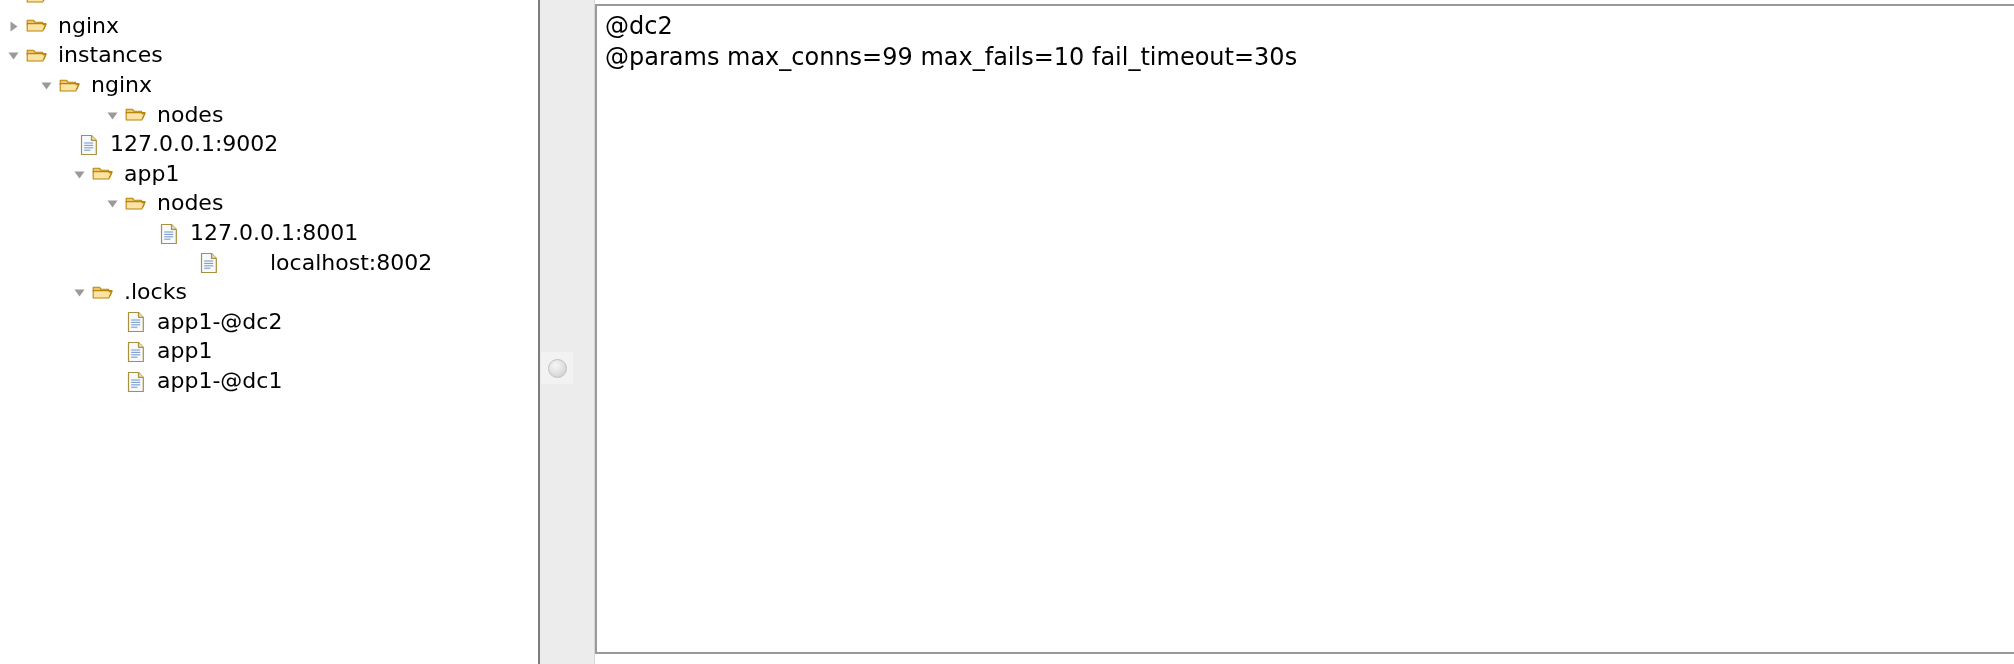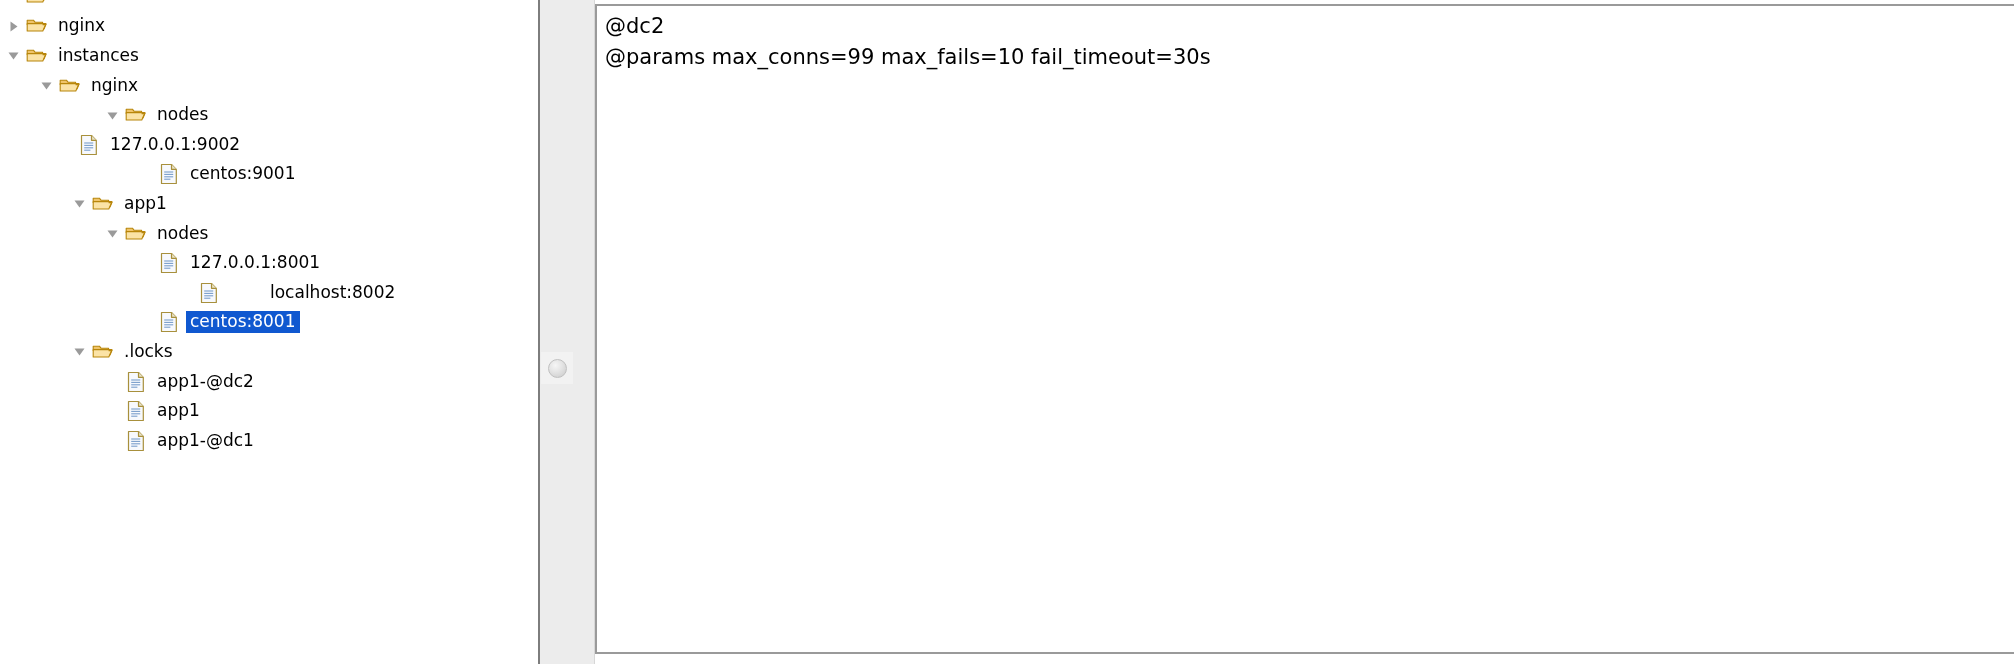--- a/index.html
+++ b/index.html
@@ -33,21 +33,21 @@
     flex:0 0 22px;
   }
   .twisty svg{display:block;}
   .icon{
     width:26px;height:29.6px;
     display:flex;align-items:center;justify-content:center;
     flex:0 0 26px;
   }
   .icon svg{display:block;}
   .label{
-    font-size:17px;
+    font-size:22px;
     color:#000000;
     line-height:1;
     padding:2px 4px 3px 4px;
     margin-left:4px;
     letter-spacing:0px;
   }
   .row.selected .label{
     background:#1058d0;
     color:#ffffff;
   }
@@ -95,21 +95,21 @@
     left:0px;top:4px;right:0px;bottom:10px;
     background:#ffffff;
     border-left:2px solid #9a9a9a;
     border-top:2px solid #9a9a9a;
     border-bottom:2px solid #9a9a9a;
     box-sizing:border-box;
     overflow:hidden;
   }
   .editor-text{
     padding:5px 0 0 8px;
-    font-size:21px;
+    font-size:24px;
     line-height:31px;
     color:#000000;
     font-family:"DejaVu Sans","Liberation Sans",sans-serif;
     white-space:pre;
   }
   .editor-line{display:block;height:31px;}
 </style>
 </head>
 <body>
 
@@ -196,113 +196,81 @@
               <g stroke="#7a9ecb" stroke-width="1.1">
                 <line x1="4.2" y1="9.0" x2="13.2" y2="9.0"></line>
                 <line x1="4.2" y1="11.4" x2="13.2" y2="11.4"></line>
                 <line x1="4.2" y1="13.8" x2="13.2" y2="13.8"></line>
                 <line x1="4.2" y1="16.2" x2="10.4" y2="16.2"></line>
               </g>
             </svg>
           </span>
           <span class="label">127.0.0.1:9002</span>
         </div>
+        <div class="row" style="padding-left: 68px;">
+          <span class="twisty">
+            <svg width="15" height="15" viewBox="0 0 15 15" aria-hidden="true">
+              <polygon points="2.5,4.5 12.5,4.5 7.5,11.5" fill="#9a9a9a"></polygon>
+            </svg>
+          </span>
+          <span class="icon">
+            <svg width="22" height="20" viewBox="0 0 22 20" aria-hidden="true">
+              <path d="M1.2 4.2 h6.2 l1.6 2.0 h7.6 v2.2 h-15.4 z" fill="#f0c46a" stroke="#b8860b" stroke-width="1.1" stroke-linejoin="round"></path>
+              <path d="M1.2 7.6 h15.2 l3.6 0 -3.2 7.4 h-15.6 z" fill="#fbe3a6" stroke="#b8860b" stroke-width="1.1" stroke-linejoin="round"></path>
+              <path d="M16.6 8.6 l3.3 0 -2.0 4.6" fill="none" stroke="#b8860b" stroke-width="1.1"></path>
+            </svg>
+          </span>
+          <span class="label">app1</span>
+        </div>
+        <div class="row" style="padding-left: 101px;">
+          <span class="twisty">
+            <svg width="15" height="15" viewBox="0 0 15 15" aria-hidden="true">
+              <polygon points="2.5,4.5 12.5,4.5 7.5,11.5" fill="#9a9a9a"></polygon>
+            </svg>
+          </span>
+          <span class="icon">
+            <svg width="22" height="20" viewBox="0 0 22 20" aria-hidden="true">
+              <path d="M1.2 4.2 h6.2 l1.6 2.0 h7.6 v2.2 h-15.4 z" fill="#f0c46a" stroke="#b8860b" stroke-width="1.1" stroke-linejoin="round"></path>
+              <path d="M1.2 7.6 h15.2 l3.6 0 -3.2 7.4 h-15.6 z" fill="#fbe3a6" stroke="#b8860b" stroke-width="1.1" stroke-linejoin="round"></path>
+              <path d="M16.6 8.6 l3.3 0 -2.0 4.6" fill="none" stroke="#b8860b" stroke-width="1.1"></path>
+            </svg>
+          </span>
+          <span class="label">nodes</span>
+        </div>
         <div class="row" style="padding-left: 134px;">
           <span class="twisty"></span>
           <span class="icon">
             <svg width="18" height="22" viewBox="0 0 18 22" aria-hidden="true">
               <path d="M1.5 1.5 h10.0 l4.8 4.8 v14.2 h-14.8 z" fill="#f7f9fd" stroke="#a8903c" stroke-width="1.2" stroke-linejoin="round"></path>
               <path d="M11.5 1.5 v4.8 h4.8" fill="#e8e2c8" stroke="#a8903c" stroke-width="1.2" stroke-linejoin="round"></path>
               <g stroke="#7a9ecb" stroke-width="1.1">
                 <line x1="4.2" y1="9.0" x2="13.2" y2="9.0"></line>
                 <line x1="4.2" y1="11.4" x2="13.2" y2="11.4"></line>
                 <line x1="4.2" y1="13.8" x2="13.2" y2="13.8"></line>
                 <line x1="4.2" y1="16.2" x2="10.4" y2="16.2"></line>
               </g>
             </svg>
           </span>
-          <span class="label">centos:9001</span>
-        </div>
-        <div class="row" style="padding-left: 68px;">
-          <span class="twisty">
-            <svg width="15" height="15" viewBox="0 0 15 15" aria-hidden="true">
-              <polygon points="2.5,4.5 12.5,4.5 7.5,11.5" fill="#9a9a9a"></polygon>
-            </svg>
-          </span>
-          <span class="icon">
-            <svg width="22" height="20" viewBox="0 0 22 20" aria-hidden="true">
-              <path d="M1.2 4.2 h6.2 l1.6 2.0 h7.6 v2.2 h-15.4 z" fill="#f0c46a" stroke="#b8860b" stroke-width="1.1" stroke-linejoin="round"></path>
-              <path d="M1.2 7.6 h15.2 l3.6 0 -3.2 7.4 h-15.6 z" fill="#fbe3a6" stroke="#b8860b" stroke-width="1.1" stroke-linejoin="round"></path>
-              <path d="M16.6 8.6 l3.3 0 -2.0 4.6" fill="none" stroke="#b8860b" stroke-width="1.1"></path>
-            </svg>
-          </span>
-          <span class="label">app1</span>
-        </div>
-        <div class="row" style="padding-left: 101px;">
-          <span class="twisty">
-            <svg width="15" height="15" viewBox="0 0 15 15" aria-hidden="true">
-              <polygon points="2.5,4.5 12.5,4.5 7.5,11.5" fill="#9a9a9a"></polygon>
-            </svg>
-          </span>
-          <span class="icon">
-            <svg width="22" height="20" viewBox="0 0 22 20" aria-hidden="true">
-              <path d="M1.2 4.2 h6.2 l1.6 2.0 h7.6 v2.2 h-15.4 z" fill="#f0c46a" stroke="#b8860b" stroke-width="1.1" stroke-linejoin="round"></path>
-              <path d="M1.2 7.6 h15.2 l3.6 0 -3.2 7.4 h-15.6 z" fill="#fbe3a6" stroke="#b8860b" stroke-width="1.1" stroke-linejoin="round"></path>
-              <path d="M16.6 8.6 l3.3 0 -2.0 4.6" fill="none" stroke="#b8860b" stroke-width="1.1"></path>
-            </svg>
-          </span>
-          <span class="label">nodes</span>
-        </div>
-        <div class="row" style="padding-left: 134px;">
-          <span class="twisty"></span>
-          <span class="icon">
-            <svg width="18" height="22" viewBox="0 0 18 22" aria-hidden="true">
-              <path d="M1.5 1.5 h10.0 l4.8 4.8 v14.2 h-14.8 z" fill="#f7f9fd" stroke="#a8903c" stroke-width="1.2" stroke-linejoin="round"></path>
-              <path d="M11.5 1.5 v4.8 h4.8" fill="#e8e2c8" stroke="#a8903c" stroke-width="1.2" stroke-linejoin="round"></path>
-              <g stroke="#7a9ecb" stroke-width="1.1">
-                <line x1="4.2" y1="9.0" x2="13.2" y2="9.0"></line>
-                <line x1="4.2" y1="11.4" x2="13.2" y2="11.4"></line>
-                <line x1="4.2" y1="13.8" x2="13.2" y2="13.8"></line>
-                <line x1="4.2" y1="16.2" x2="10.4" y2="16.2"></line>
-              </g>
-            </svg>
-          </span>
           <span class="label">127.0.0.1:8001</span>
         </div>
         <div class="row" style="padding-left: 134px; gap: 40px;">
           <span class="twisty"></span>
           <span class="icon">
             <svg width="18" height="22" viewBox="0 0 18 22" aria-hidden="true">
               <path d="M1.5 1.5 h10.0 l4.8 4.8 v14.2 h-14.8 z" fill="#f7f9fd" stroke="#a8903c" stroke-width="1.2" stroke-linejoin="round"></path>
               <path d="M11.5 1.5 v4.8 h4.8" fill="#e8e2c8" stroke="#a8903c" stroke-width="1.2" stroke-linejoin="round"></path>
               <g stroke="#7a9ecb" stroke-width="1.1">
                 <line x1="4.2" y1="9.0" x2="13.2" y2="9.0"></line>
                 <line x1="4.2" y1="11.4" x2="13.2" y2="11.4"></line>
                 <line x1="4.2" y1="13.8" x2="13.2" y2="13.8"></line>
                 <line x1="4.2" y1="16.2" x2="10.4" y2="16.2"></line>
               </g>
             </svg>
           </span>
           <span class="label">localhost:8002</span>
-        </div>
-        <div class="row selected" style="padding-left: 134px;">
-          <span class="twisty"></span>
-          <span class="icon">
-            <svg width="18" height="22" viewBox="0 0 18 22" aria-hidden="true">
-              <path d="M1.5 1.5 h10.0 l4.8 4.8 v14.2 h-14.8 z" fill="#f7f9fd" stroke="#a8903c" stroke-width="1.2" stroke-linejoin="round"></path>
-              <path d="M11.5 1.5 v4.8 h4.8" fill="#e8e2c8" stroke="#a8903c" stroke-width="1.2" stroke-linejoin="round"></path>
-              <g stroke="#7a9ecb" stroke-width="1.1">
-                <line x1="4.2" y1="9.0" x2="13.2" y2="9.0"></line>
-                <line x1="4.2" y1="11.4" x2="13.2" y2="11.4"></line>
-                <line x1="4.2" y1="13.8" x2="13.2" y2="13.8"></line>
-                <line x1="4.2" y1="16.2" x2="10.4" y2="16.2"></line>
-              </g>
-            </svg>
-          </span>
-          <span class="label">centos:8001</span>
         </div>
         <div class="row" style="padding-left: 68px; text-align: center;">
           <span class="twisty">
             <svg width="15" height="15" viewBox="0 0 15 15" aria-hidden="true">
               <polygon points="2.5,4.5 12.5,4.5 7.5,11.5" fill="#9a9a9a"></polygon>
             </svg>
           </span>
           <span class="icon">
             <svg width="22" height="20" viewBox="0 0 22 20" aria-hidden="true">
               <path d="M1.2 4.2 h6.2 l1.6 2.0 h7.6 v2.2 h-15.4 z" fill="#f0c46a" stroke="#b8860b" stroke-width="1.1" stroke-linejoin="round"></path>

